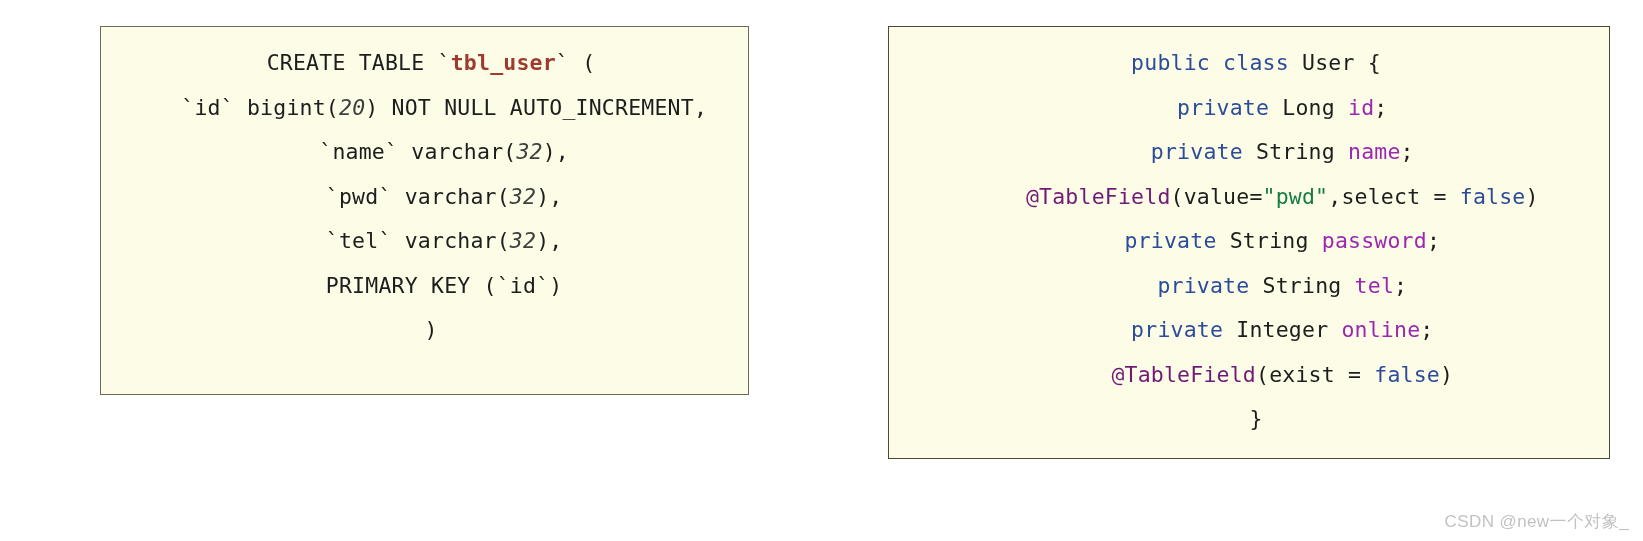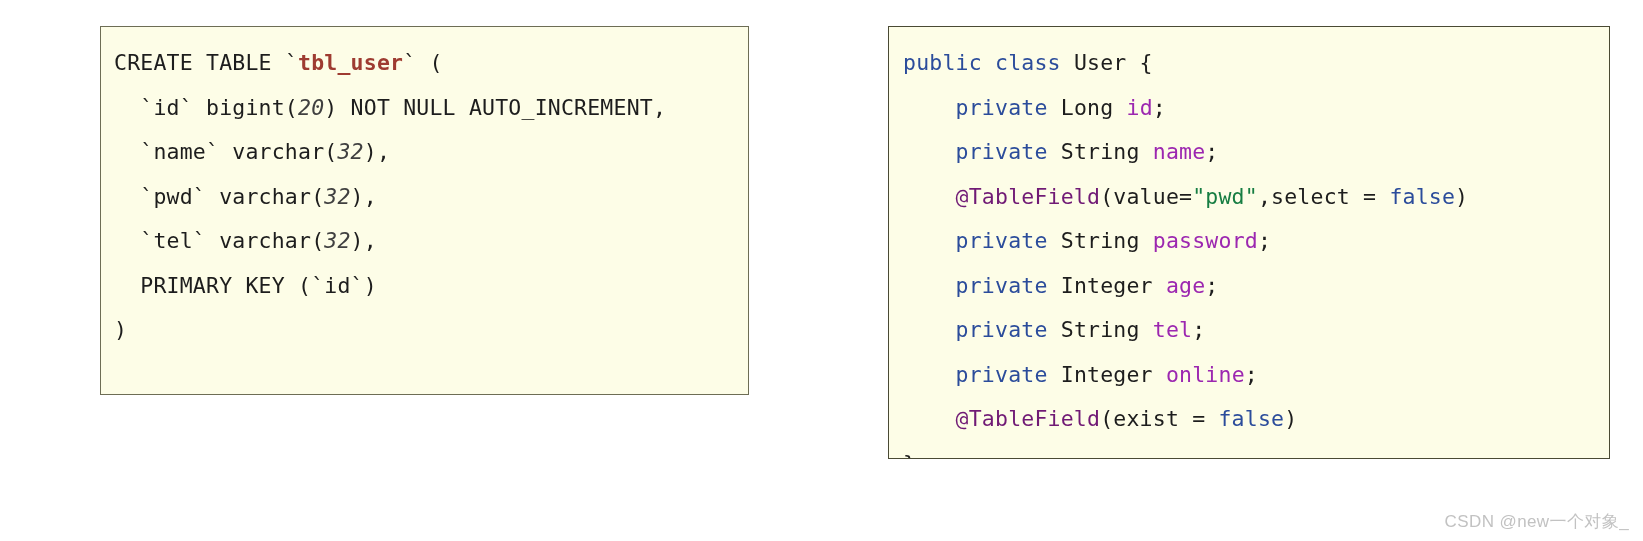--- a/index.html
+++ b/index.html
@@ -38,20 +38,21 @@
     border-color: #4a4a34;
   }
 
   .code-body {
     padding: 14px 0 10px 0;
   }
   .code-line {
     white-space: pre;
     font-family: "DejaVu Sans Mono", monospace;
     color: #1d1d1d;
+    text-align: center;
   }
   .code-card.sql .code-line {
     font-size: 21.5px;
     line-height: 44.5px;
     padding-left: 13px;
     letter-spacing: 0.2px;
   }
   .code-card.java .code-line {
     font-size: 21.5px;
     line-height: 44.5px;
@@ -96,21 +97,20 @@
     </div>
 </div>
 
 <div class="code-card java">
   <div class="code-body">
       <div class="code-line"><span class="t-keyword">public class</span><span class="t-plain"> </span><span class="t-type">User</span><span class="t-plain"> {</span></div>
       <div class="code-line"><span class="t-plain">    </span><span class="t-keyword">private</span><span class="t-plain"> </span><span class="t-type">Long</span><span class="t-plain"> </span><span class="t-field">id</span><span class="t-plain">;</span></div>
       <div class="code-line"><span class="t-plain">    </span><span class="t-keyword">private</span><span class="t-plain"> </span><span class="t-type">String</span><span class="t-plain"> </span><span class="t-field">name</span><span class="t-plain">;</span></div>
       <div class="code-line"><span class="t-plain">    </span><span class="t-annot">@TableField</span><span class="t-plain">(value=</span><span class="t-string">"pwd"</span><span class="t-plain">,select = </span><span class="t-keyword">false</span><span class="t-plain">)</span></div>
       <div class="code-line"><span class="t-plain">    </span><span class="t-keyword">private</span><span class="t-plain"> </span><span class="t-type">String</span><span class="t-plain"> </span><span class="t-field">password</span><span class="t-plain">;</span></div>
-      <div class="code-line"><span class="t-plain">    </span><span class="t-keyword">private</span><span class="t-plain"> </span><span class="t-type">Integer</span><span class="t-plain"> </span><span class="t-field">age</span><span class="t-plain">;</span></div>
       <div class="code-line"><span class="t-plain">    </span><span class="t-keyword">private</span><span class="t-plain"> </span><span class="t-type">String</span><span class="t-plain"> </span><span class="t-field">tel</span><span class="t-plain">;</span></div>
       <div class="code-line"><span class="t-plain">    </span><span class="t-keyword">private</span><span class="t-plain"> </span><span class="t-type">Integer</span><span class="t-plain"> </span><span class="t-field">online</span><span class="t-plain">;</span></div>
       <div class="code-line"><span class="t-plain">    </span><span class="t-annot">@TableField</span><span class="t-plain">(exist = </span><span class="t-keyword">false</span><span class="t-plain">)</span></div>
       <div class="code-line"><span class="t-plain">}</span></div>
     </div>
 </div>
 
 <div class="watermark">CSDN @new一个对象_</div>
 
 </body></html>

